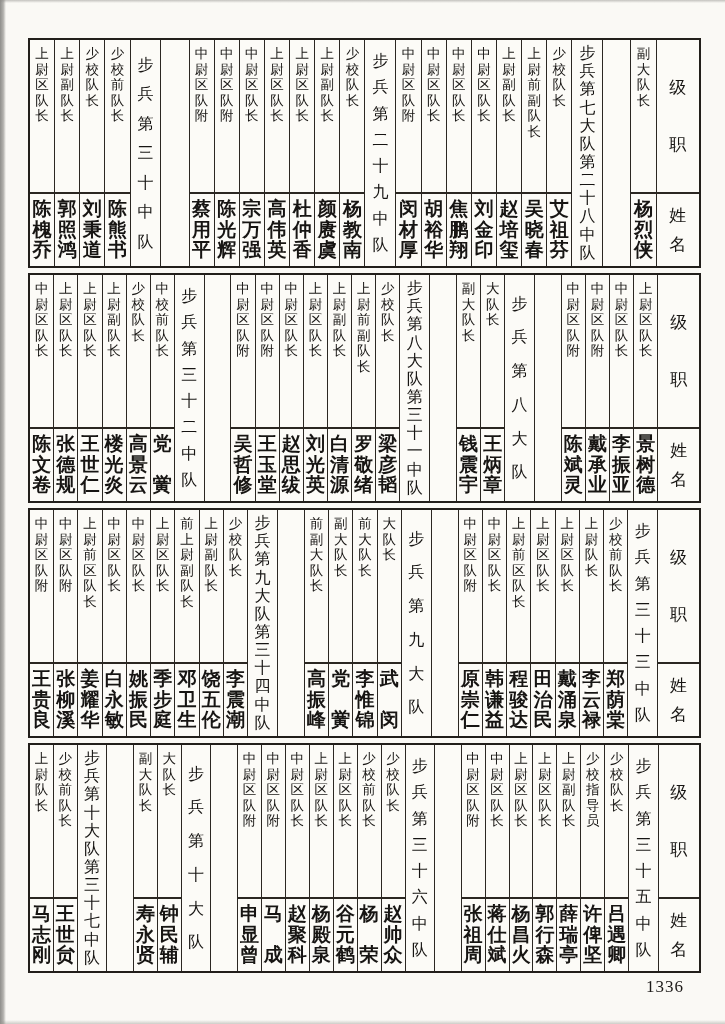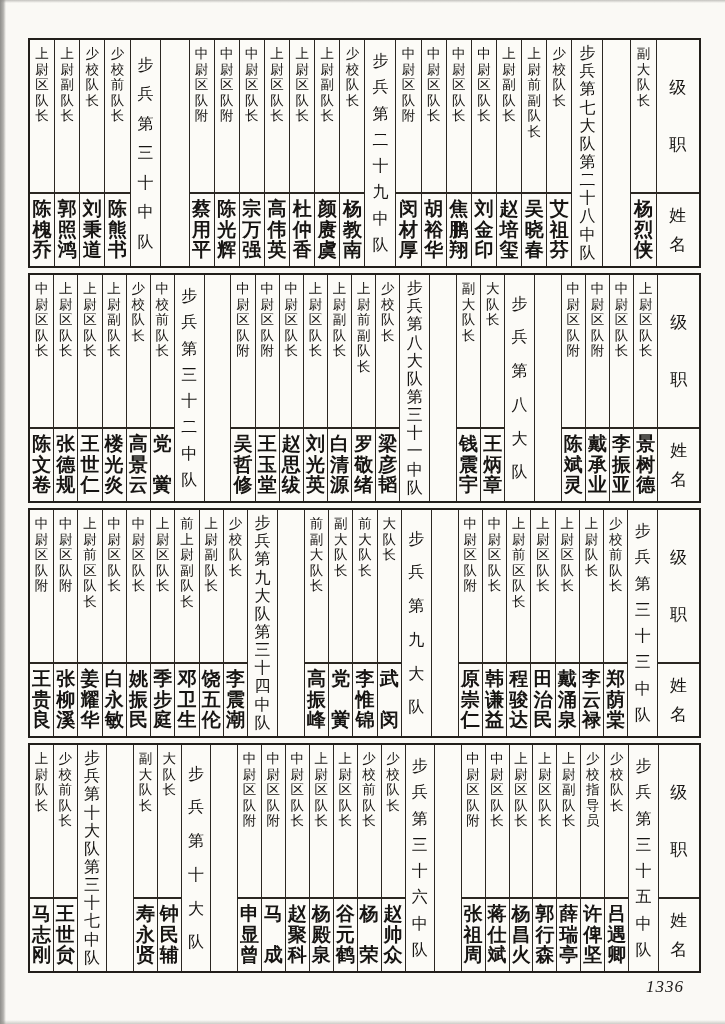--- a/index.html
+++ b/index.html
@@ -35,21 +35,21 @@
   .rank{flex:1 1 auto;padding-top:7px;gap:2px;font-size:13.5px;justify-content:flex-start;}
   .name{height:74px;flex:0 0 74px;border-top:2px solid #2b2722;
     justify-content:space-between;padding:5px 0 7px;font-size:19px;font-weight:700;}
   .full{flex:1 1 auto;justify-content:space-evenly;font-size:16px;padding:3px 0;}
   .hrank{flex:1 1 auto;justify-content:space-evenly;font-size:17px;}
   .hname{height:74px;flex:0 0 74px;border-top:2px solid #2b2722;
     justify-content:space-evenly;font-size:17px;}
   .ch{display:block;line-height:1;white-space:nowrap;}
 
   .page-number{position:absolute;left:646px;top:977px;font-size:17px;
-    letter-spacing:1px;color:#1c1a18;font-style:italic;}
+    letter-spacing:1px;color:#1c1a18;}
 </style>
 </head>
 <body>
 
 <div class="paper"></div>
 <div class="scan-edge-left"></div>
 <div class="scan-edge-top"></div>
 <div class="scan-edge-bottom"></div>
 
 <div class="table-wrap">

